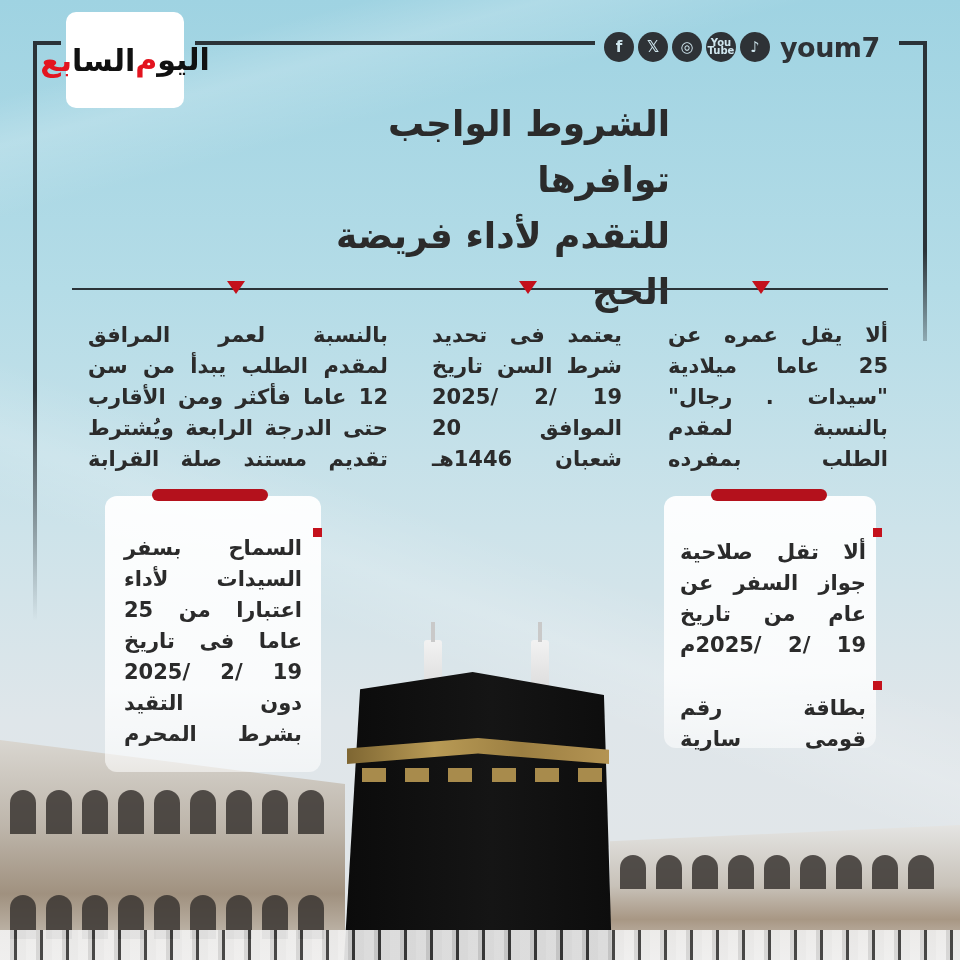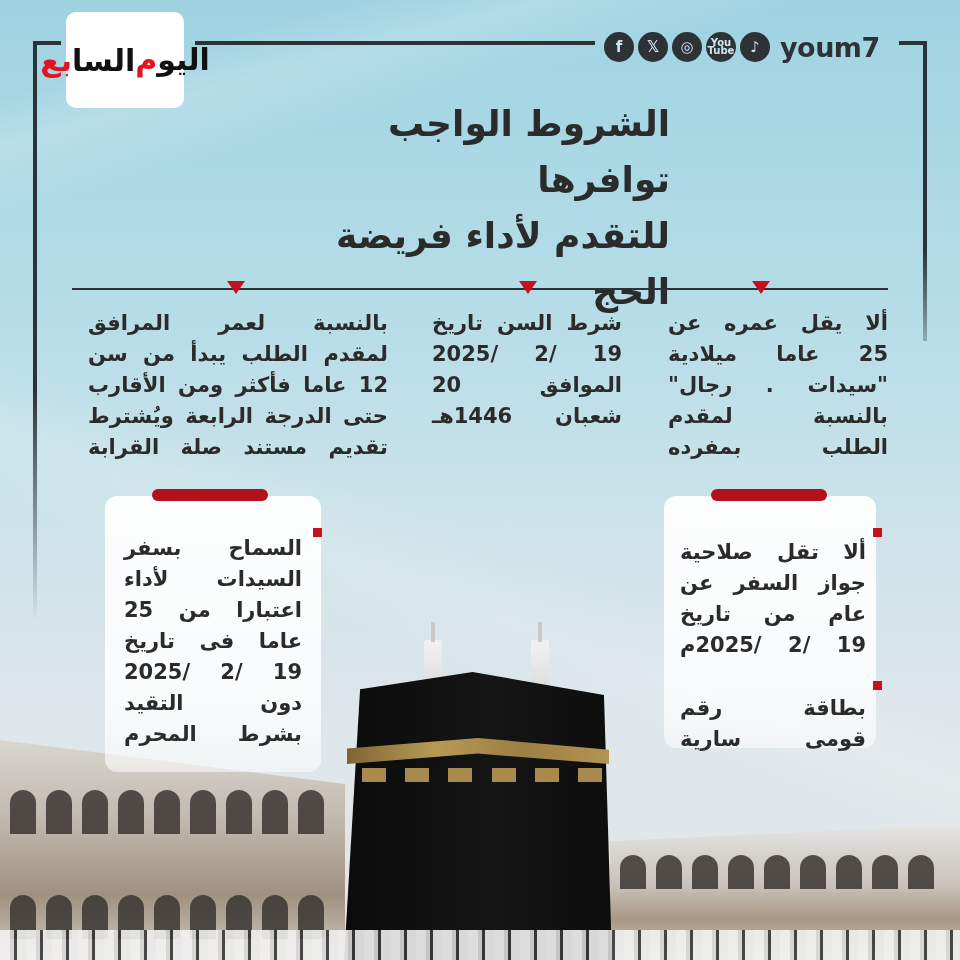--- a/index.html
+++ b/index.html
@@ -52,21 +52,21 @@
     .title-red { font-weight: bold; font-size: 36px; color: #c4111c; line-height: 54px; }
     .title-dark { font-weight: bold; font-size: 36px; color: #2b2b2b; line-height: 56px; }
 
     
     .separator { position: absolute; left: 72px; top: 288px; width: 816px; height: 2px; background: #2b3338; }
     .marker { position: absolute; top: 281px; width: 0; height: 0;
       border-left: 9px solid transparent; border-right: 9px solid transparent; border-top: 13px solid #c4111c; }
 
     .col-text {
       position: absolute; direction: rtl; text-align: justify; text-align-last: justify;
-      font-weight: bold; color: #2b2b2b; font-size: 21px; line-height: 31px;
+      font-weight: bold; color: #2b2b2b; font-size: 21px; line-height: 31px; margin-top: 12px;
     }
 
     
     .card {
       position: absolute; background: linear-gradient(180deg, rgba(255,255,255,0.95) 0%, rgba(255,255,255,0.85) 70%, rgba(255,255,255,0.55) 100%);
       border-radius: 12px;
     }
     .card-tab { position: absolute; height: 12px; background: #b4111c; border-radius: 6px; }
     .bullet { position: absolute; width: 9px; height: 9px; background: #c4111c; }
     .card-text {
@@ -212,20 +212,21 @@
 <div class="marker" style="left:227px;"></div>
 
 <div class="col-text" style="left:668px; top:308px; width:220px;">
   <div>ألا يقل عمره عن</div>
   <div>25 عاما ميلادية</div>
   <div>"سيدات . رجال"</div>
   <div>بالنسبة لمقدم</div>
   <div>الطلب بمفرده</div>
 </div>
 <div class="col-text" style="left:432px; top:308px; width:190px;">
+  <div>يعتمد فى تحديد</div>
   <div>شرط السن تاريخ</div>
   <div>19 /2 /2025</div>
   <div>الموافق 20</div>
   <div>شعبان 1446هـ</div>
 </div>
 <div class="col-text" style="left:88px; top:308px; width:300px;">
   <div>بالنسبة لعمر المرافق</div>
   <div>لمقدم الطلب يبدأ من سن</div>
   <div>12 عاما فأكثر ومن الأقارب</div>
   <div>حتى الدرجة الرابعة ويُشترط</div>

